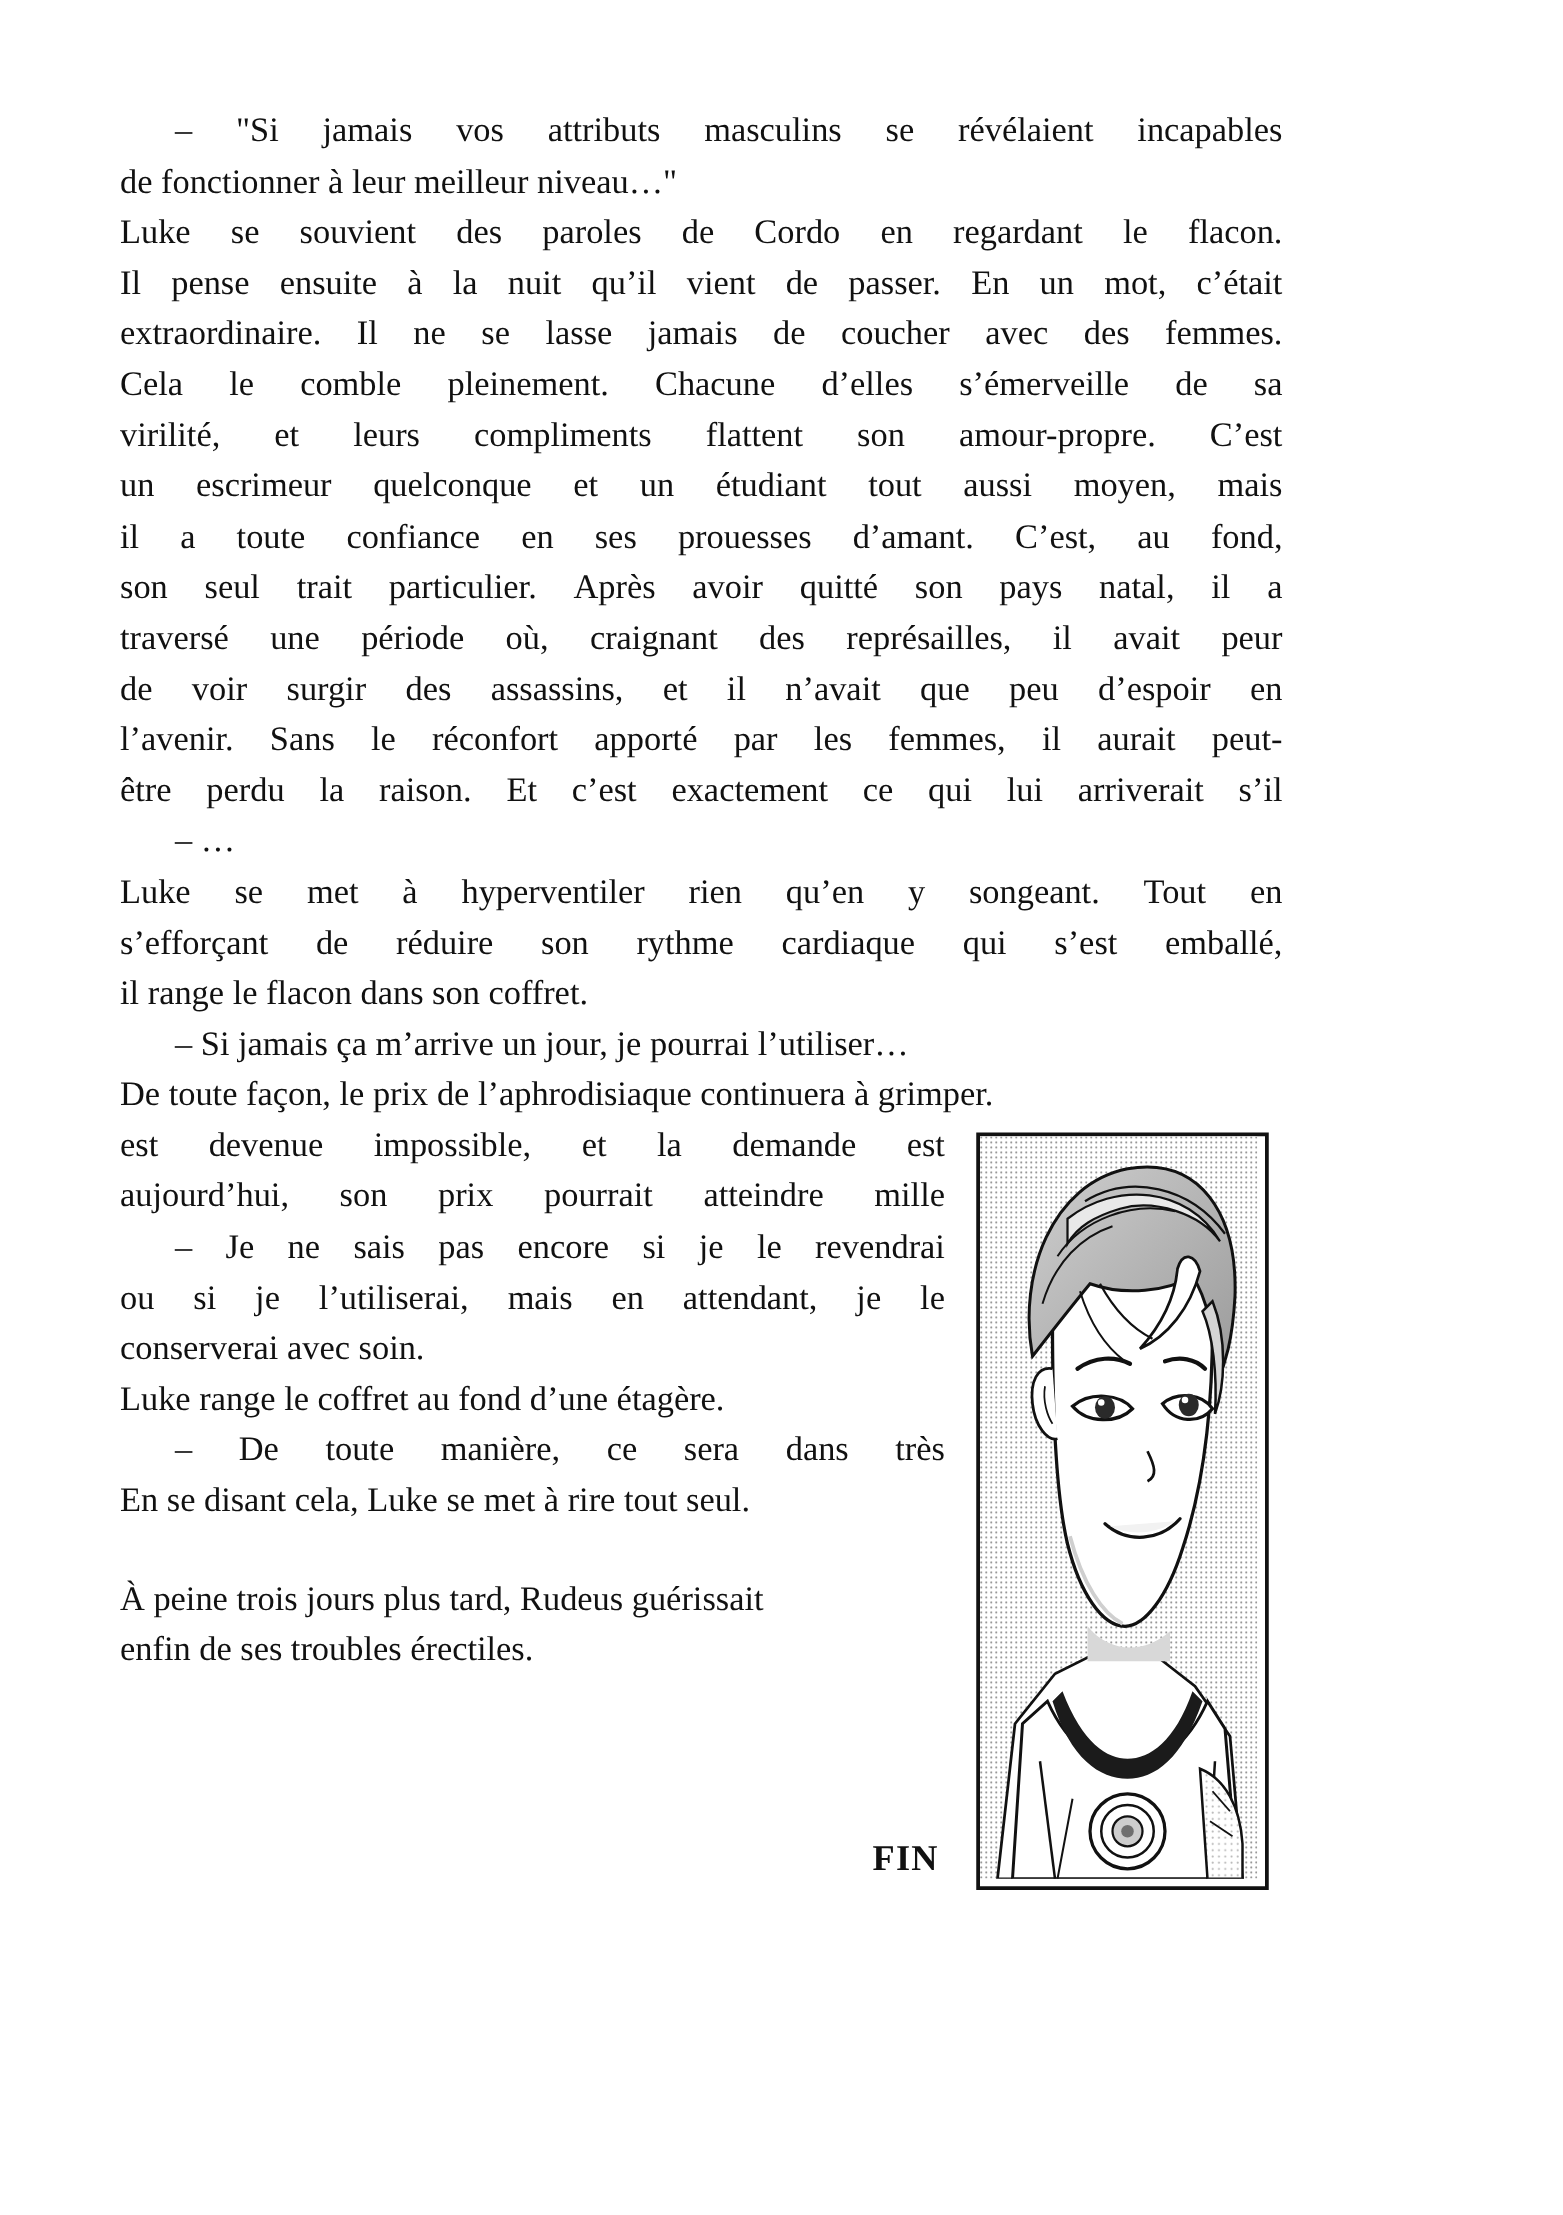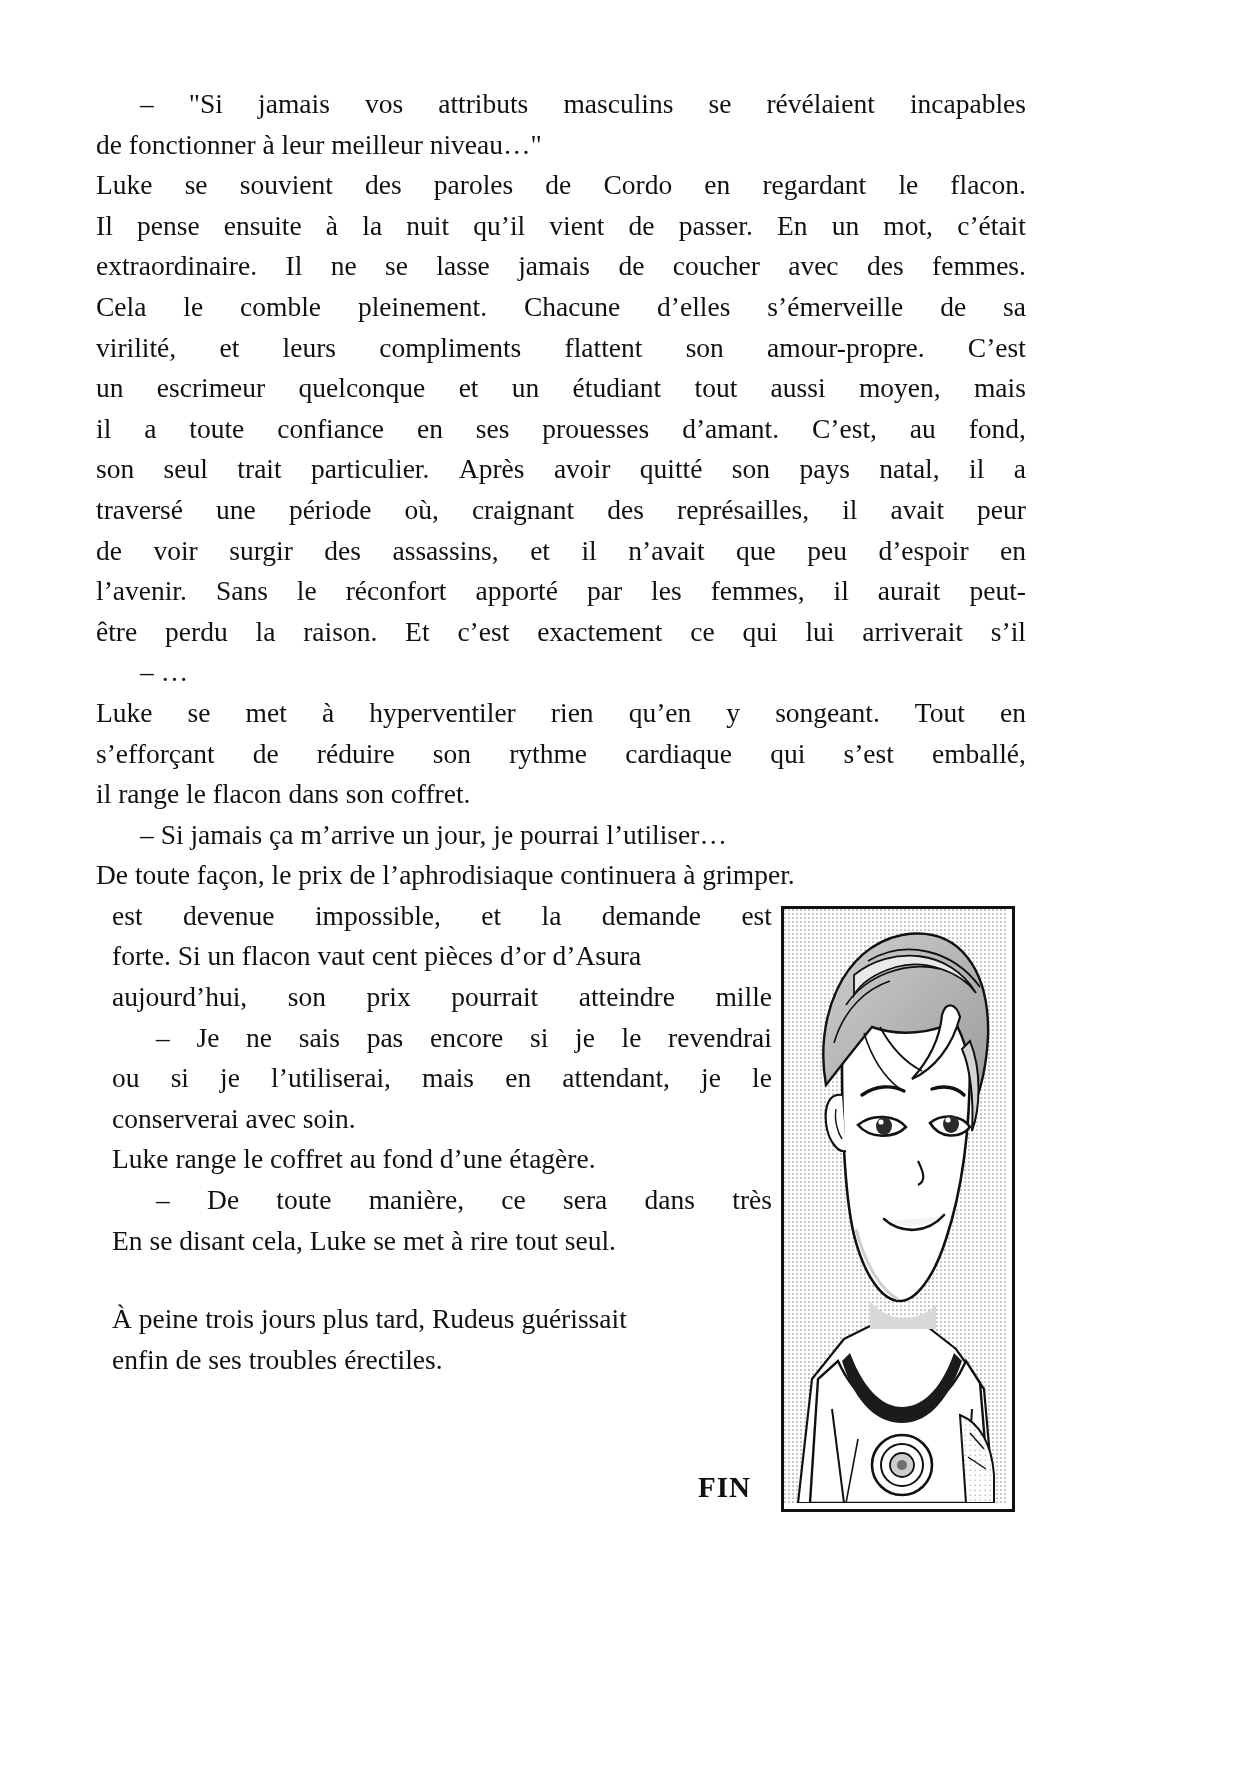--- a/index.html
+++ b/index.html
@@ -36,21 +36,21 @@
   }
   
   .ln.j {
     display: flex;
     justify-content: space-between;
   }
   .ln.j > span { white-space: pre; }
   .ln.indent { padding-left: 44px; }
 
   .block-wide { width: 930px; }
-  .block-narrow { width: 660px; margin-left: 16px; }
+  .block-narrow { width: 660px; }
 
   .gap { height: 38px; }
 
   
   .fin {
     position: absolute;
     left: 698px;
     top: 1471px;
     font-size: 29px;
     font-weight: bold;
@@ -382,21 +382,20 @@
     <div class="lines block-narrow">
       <span class="ln j">
           <span>est</span>
           <span>devenue</span>
           <span>impossible,</span>
           <span>et</span>
           <span>la</span>
           <span>demande</span>
           <span>est</span>
         </span>
-      <span class="ln">forte. Si un flacon vaut cent pièces d’or d’Asura</span>
       <span class="ln j">
           <span>aujourd’hui,</span>
           <span>son</span>
           <span>prix</span>
           <span>pourrait</span>
           <span>atteindre</span>
           <span>mille</span>
         </span>
     </div>
 

